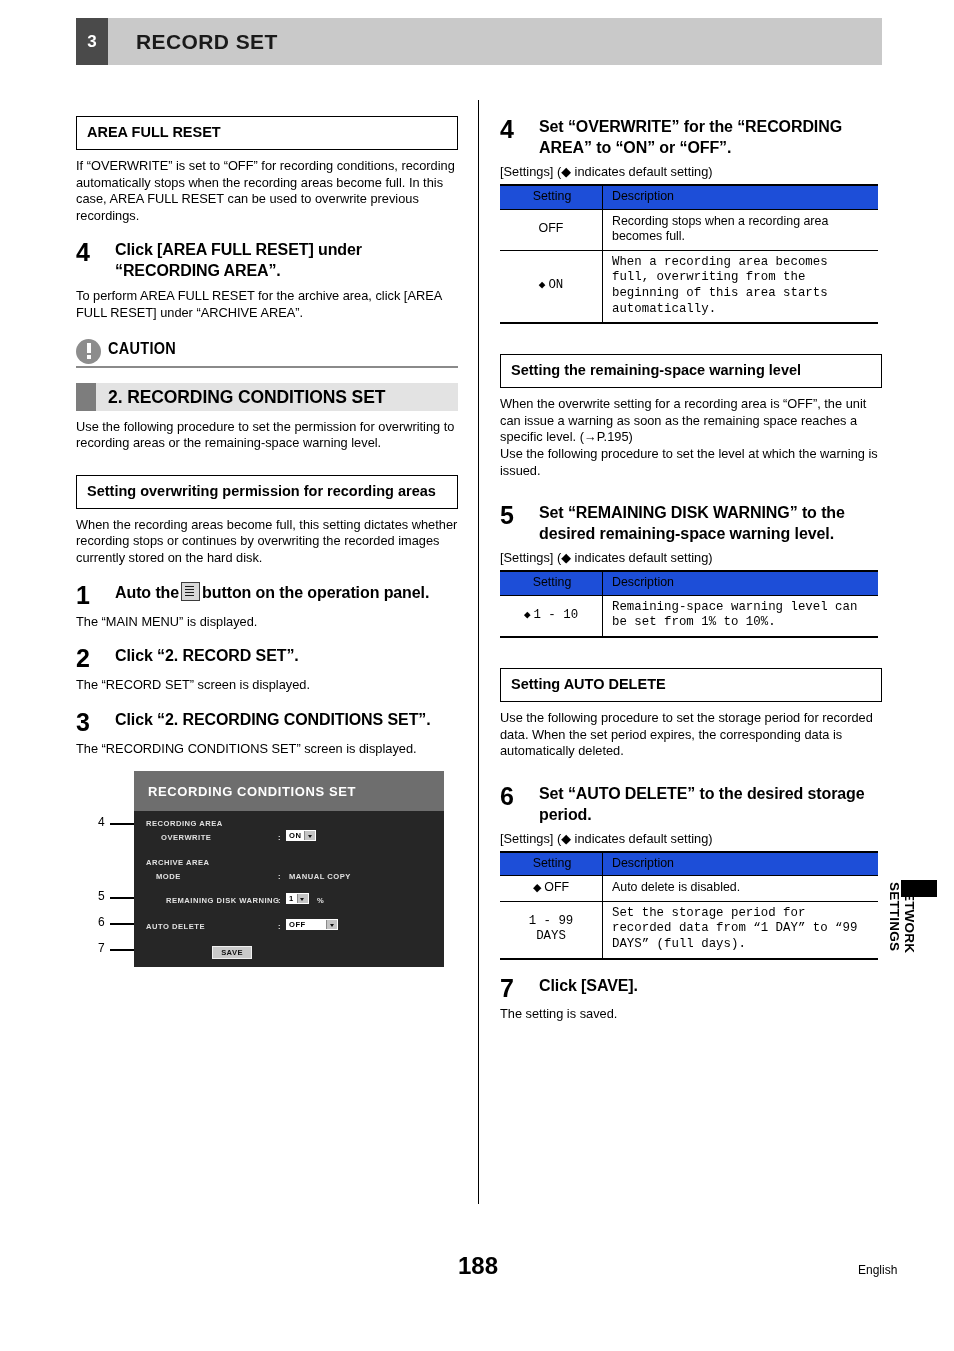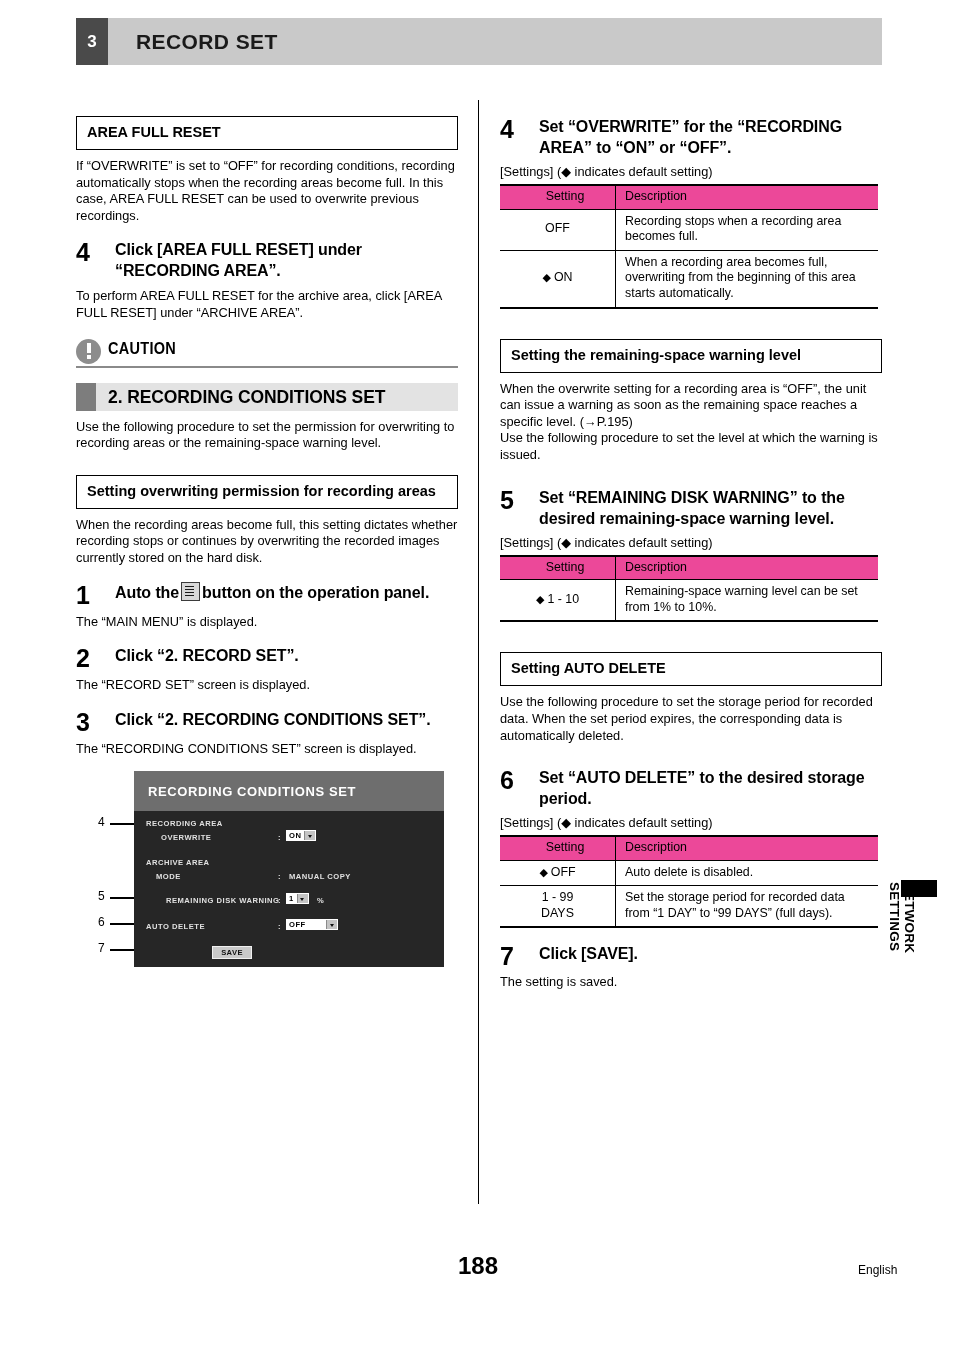--- a/index.html
+++ b/index.html
@@ -222,29 +222,30 @@
   }
   table.settings th,
   table.settings td {
     border-top: 1px solid #000;
     border-bottom: 1px solid #000;
     padding: 4px 6px 5px 6px;
     vertical-align: middle;
     line-height: 15.6px;
   }
   table.settings thead th {
-    background: #ec4899;
+    background: #1d4ed8;
     font-weight: normal;
     text-align: center;
     border-top: 2.2px solid #000;
     border-bottom: 1.6px solid #000;
-    padding: 3px 6px 4px 21px;
+    padding: 3px 6px 4px 8px;
   }
   table.settings tbody tr:last-child td {
     border-bottom: 2.2px solid #000;
+    font-family: Liberation Mono, monospace;
   }
   table.settings .c-set {
     width: 88px;
     text-align: center;
     border-right: 1.4px solid #000;
     white-space: pre-line;
   }
   table.settings .c-desc {
     text-align: left;
     padding-left: 9px;

